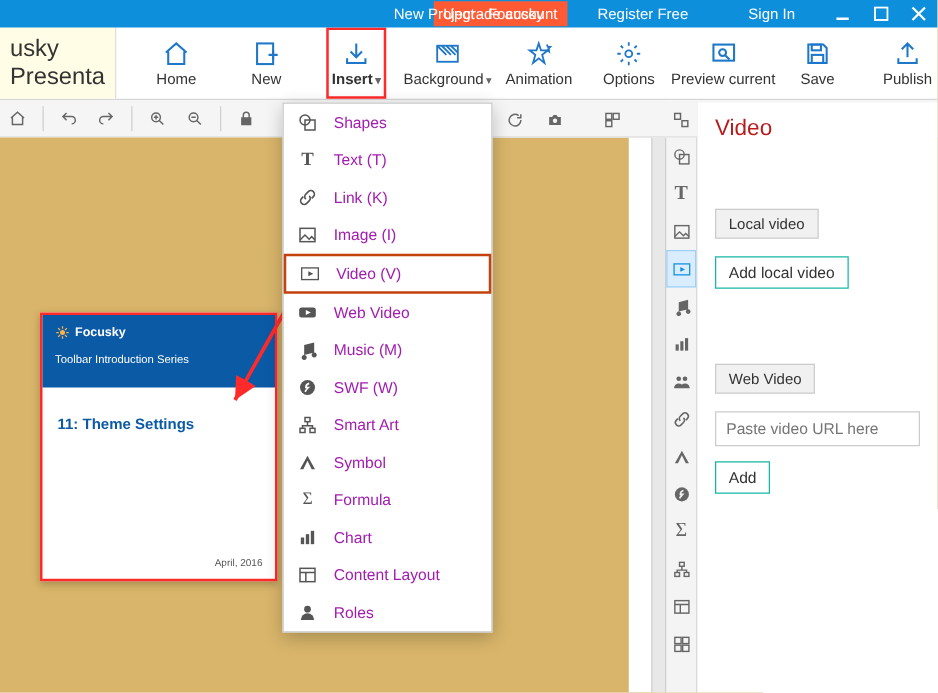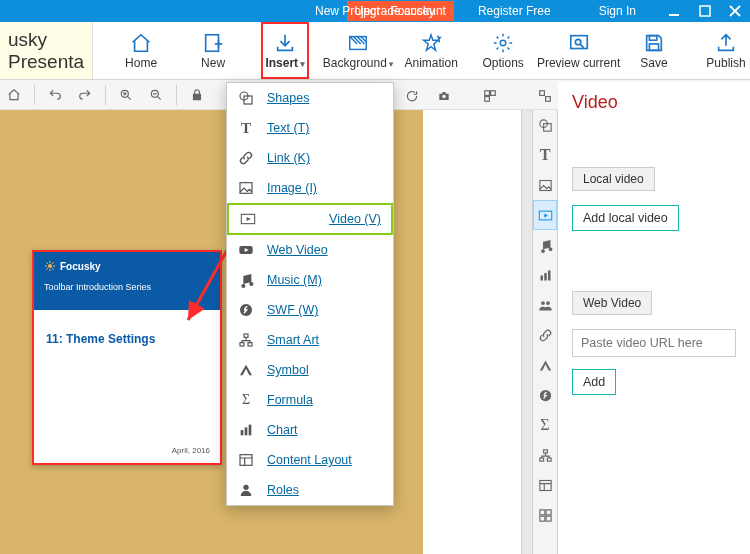--- a/index.html
+++ b/index.html
@@ -22,34 +22,34 @@
 .ribbon-item .label { font-size: 12px; color: #333; white-space: nowrap; }
 .ribbon-item svg { width: 22px; height: 22px; }
 .ribbon .caret-dn { font-size: 9px; color: #666; margin-left: 2px; }
 
 
 .toolbar { height: 30px; background: #f5f5f5; border-bottom: 1px solid #e0e0e0; display: flex; align-items: center; padding: 0 4px; gap: 10px; color: #666; }
 .toolbar .tbtn { width: 20px; height: 20px; display: flex; align-items: center; justify-content: center; cursor: pointer; }
 .toolbar .sep { width: 1px; height: 20px; background: #d0d0d0; }
 
 
-.canvas { position: absolute; top: 110px; left: 0; width: 423px; bottom: 0; background: #d8b56a; }
+.canvas { position: absolute; top: 110px; left: 0; width: 503px; bottom: 0; background: #d8b56a; }
 .slide { position: absolute; left: 32px; top: 140px; width: 190px; height: 215px; background: #fff; box-shadow: 0 2px 6px rgba(0,0,0,.25); border: 2px solid #ff2a2a; }
 .slide .banner { height: 58px; background: #0b5aa6; color: #fff; padding: 8px 10px; font-size: 10px; }
 .slide .banner .brand { display: flex; align-items: center; gap: 4px; font-weight: 600; }
 .slide .banner .series { margin-top: 10px; font-size: 9px; }
 .slide .body { padding: 22px 12px; color: #0b5aa6; font-size: 12px; font-weight: 600; }
 .slide .date { position: absolute; bottom: 8px; right: 10px; font-size: 8px; color: #555; }
 .arrow-line { position:absolute; left: 180px; top: 130px; }
 
 
 .insert-menu { position: absolute; left: 226px; top: 82px; width: 168px; background: #fff; border: 1px solid #c7c7c7; box-shadow: 0 4px 14px rgba(0,0,0,.25); z-index: 50; }
 .menu-item { display: flex; align-items: center; height: 30px; padding: 0 10px; gap: 12px; cursor: pointer; }
-.menu-item.highlighted { border: 2px solid #84cc16; height: 32px; justify-content: space-between; }
-.menu-item .lbl { font-size: 12.5px; color: #0369a1; text-decoration: underline; }
+.menu-item.highlighted { border: 2px solid #c2410c; height: 32px; }
+.menu-item .lbl { font-size: 12.5px; color: #a21caf; }
 .menu-item .ico { width: 18px; height: 18px; color: #555; display: flex; align-items: center; justify-content: center; }
 
 
 .rail-gap { position:absolute; left:521px; top:110px; width:11px; bottom:0; background:#e8e8e8; border-left:1px solid #d0d0d0; }
 .rail { position: absolute; left: 532px; top: 82px; width: 26px; bottom: 0; background: #f4f4f4; border-left: 1px solid #d0d0d0; border-right: 1px solid #d0d0d0; display:flex; flex-direction:column; }
 .rail .rail-btn { height: 30px; display: flex; align-items: center; justify-content: center; color: #666; cursor:pointer; }
 .rail .rail-btn.active { background: #d9edff; color:#0e8fdc; border:1px solid #9ecff5; }
 
 
 .panel { position: absolute; left: 558px; top: 82px; right: 0; bottom: 0; background: #fff; padding: 10px 14px; }

